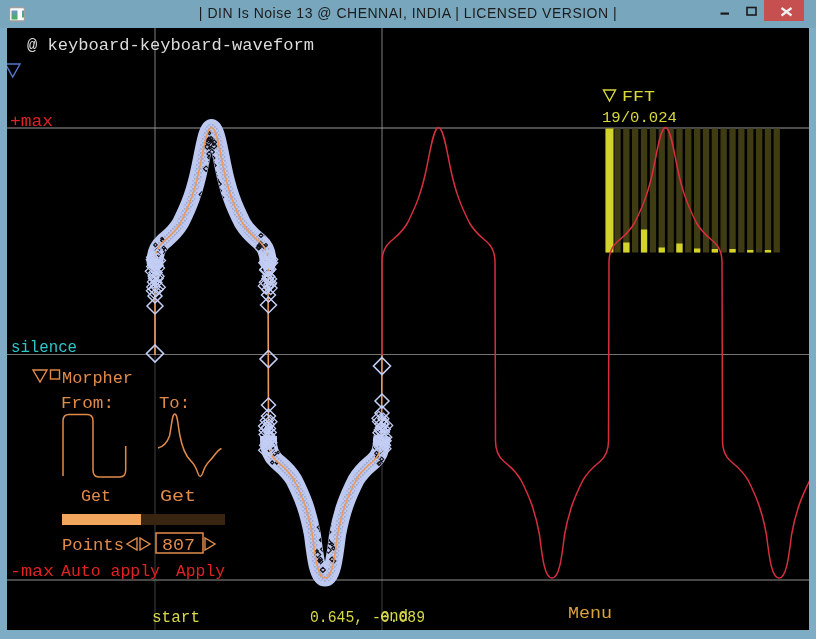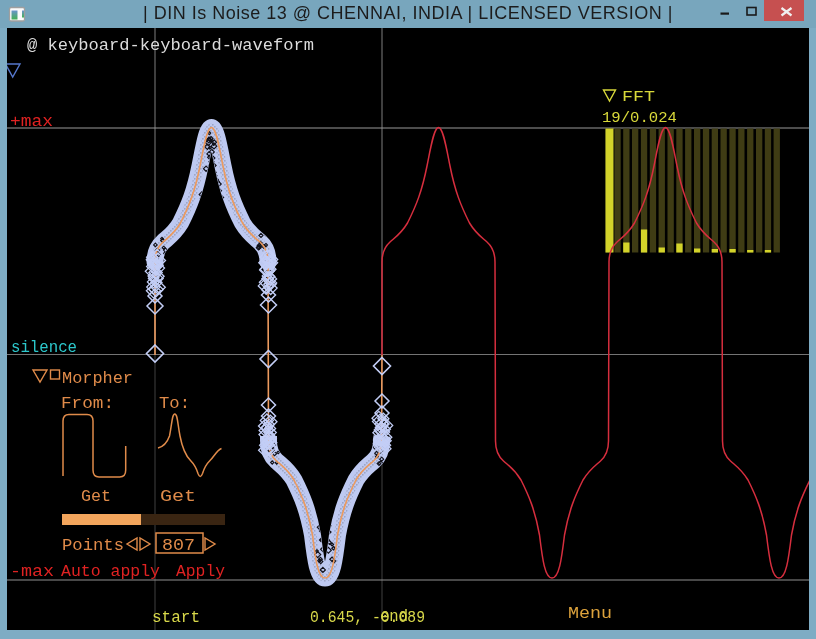--- a/index.html
+++ b/index.html
@@ -1,17 +1,17 @@
 <!DOCTYPE html>
 <html><head><meta charset="utf-8">
 <style>
 html,body{margin:0;padding:0;width:816px;height:639px;overflow:hidden;background:#7eacc4;}
 #titlebar{position:absolute;left:0;top:0;width:816px;height:28px;background:#78a6bd;}
 #title{position:absolute;left:0;top:0;width:816px;height:28px;line-height:26px;text-align:center;
- font-family:"Liberation Sans",sans-serif;font-size:18px;letter-spacing:0.5px;color:#1c1c1c;}
+ font-family:"Liberation Sans",sans-serif;font-size:14px;letter-spacing:0.5px;color:#1c1c1c;}
 #canvas{position:absolute;left:7px;top:28px;width:802px;height:602px;background:#000;}
 #closebtn{position:absolute;left:764px;top:0;width:39.5px;height:20.5px;background:#c65050;}
 svg{position:absolute;left:0;top:0;}
 </style></head>
 <body>
 <div id="titlebar"></div>
 <div id="canvas"></div>
 <div id="title">| DIN Is Noise 13 @ CHENNAI, INDIA | LICENSED VERSION |</div>
 <div id="closebtn"></div>
 <svg width="816" height="639" viewBox="0 0 816 639">

